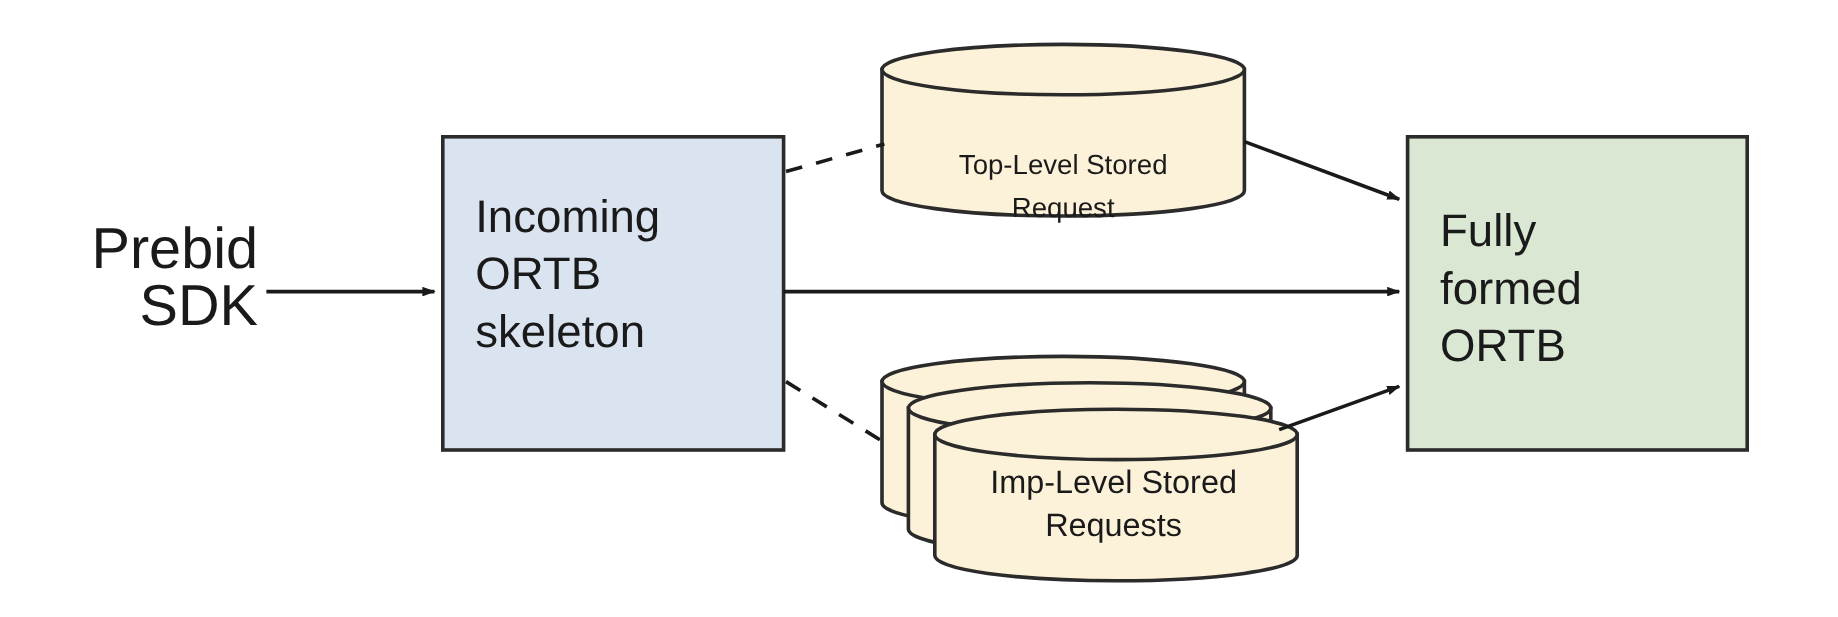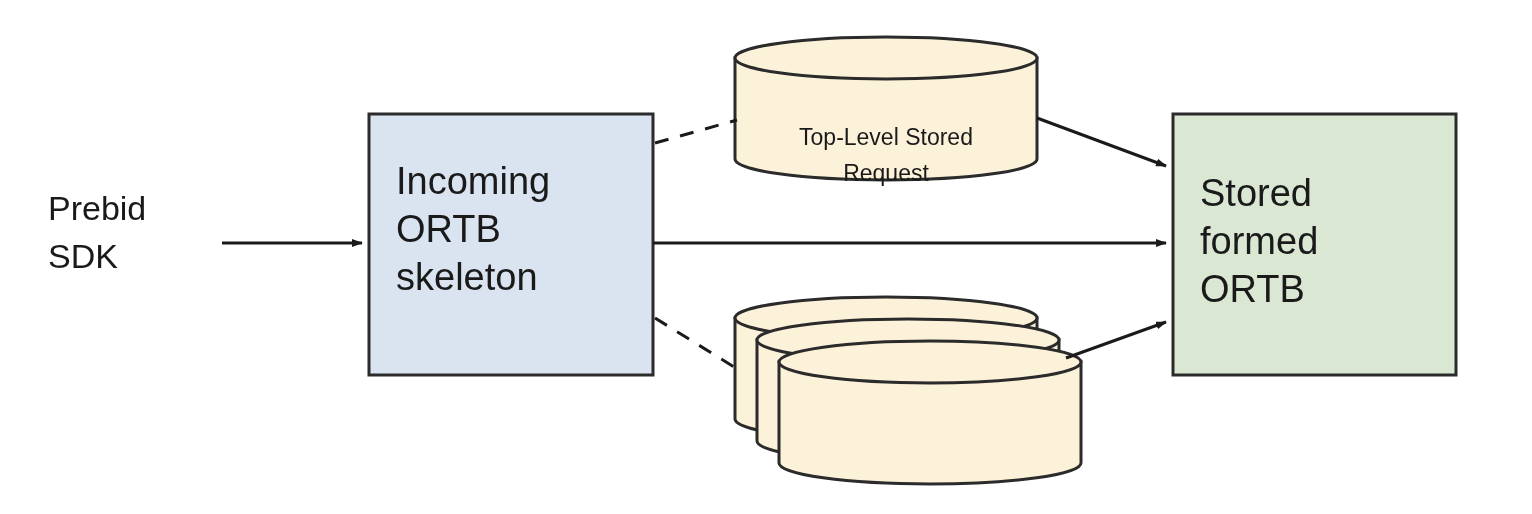--- a/index.html
+++ b/index.html
@@ -24,26 +24,26 @@
     overflow: visible;
   }
   .node-label {
     position: absolute;
     color: #1a1a1a;
     white-space: pre-line;
     pointer-events: none;
   }
   
   .src-label {
-    left: 48px;
+    left: 35px;
     top: 184px;
     width: 180px;
-    font-size: 34px;
+    font-size: 48px;
     line-height: 48px;
-    text-align: left;
+    text-align: right;
   }
   
   .blue-label {
     left: 396px;
     top: 157px;
     width: 250px;
     font-size: 38px;
     line-height: 48px;
     text-align: left;
   }
@@ -124,18 +124,20 @@
   <div class="node-label src-label">Prebid
 SDK</div>
 
   <div class="node-label blue-label">Incoming
 ORTB
 skeleton</div>
 
   <div class="node-label cyl-top-label">Top-Level Stored
 Request</div>
 
+  <div class="node-label cyl-stack-label">Imp-Level Stored
+Requests</div>
 
-  <div class="node-label green-label">Stored
+  <div class="node-label green-label">Fully
 formed
 ORTB</div>
 
 </div>
 
 </body></html>

